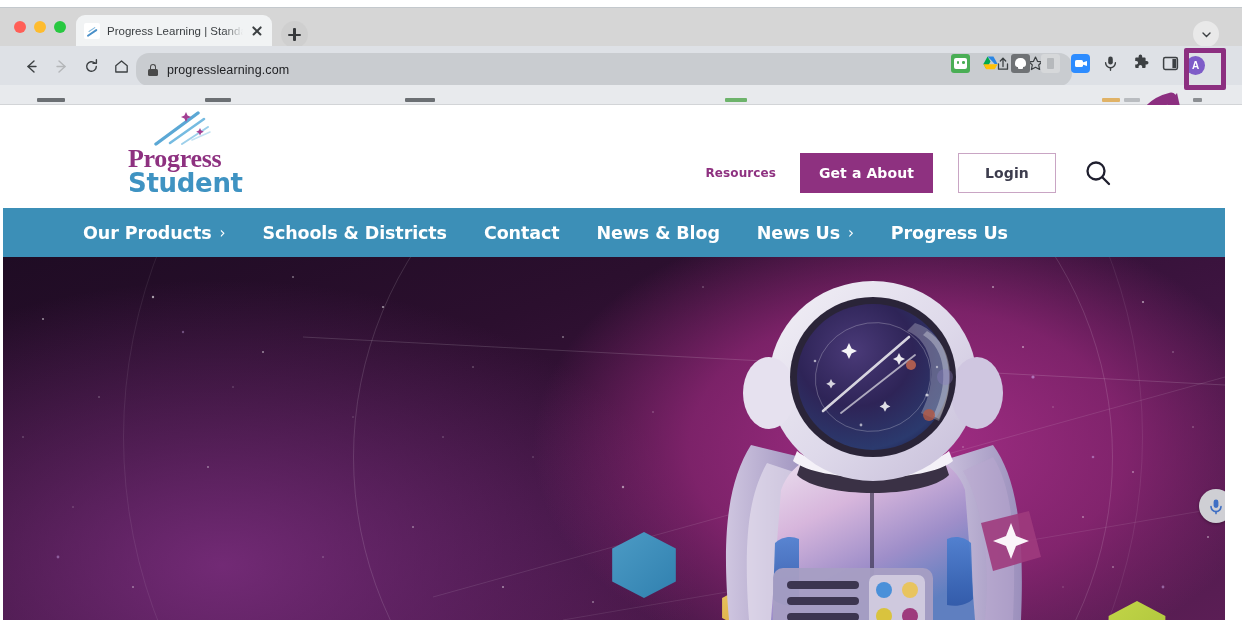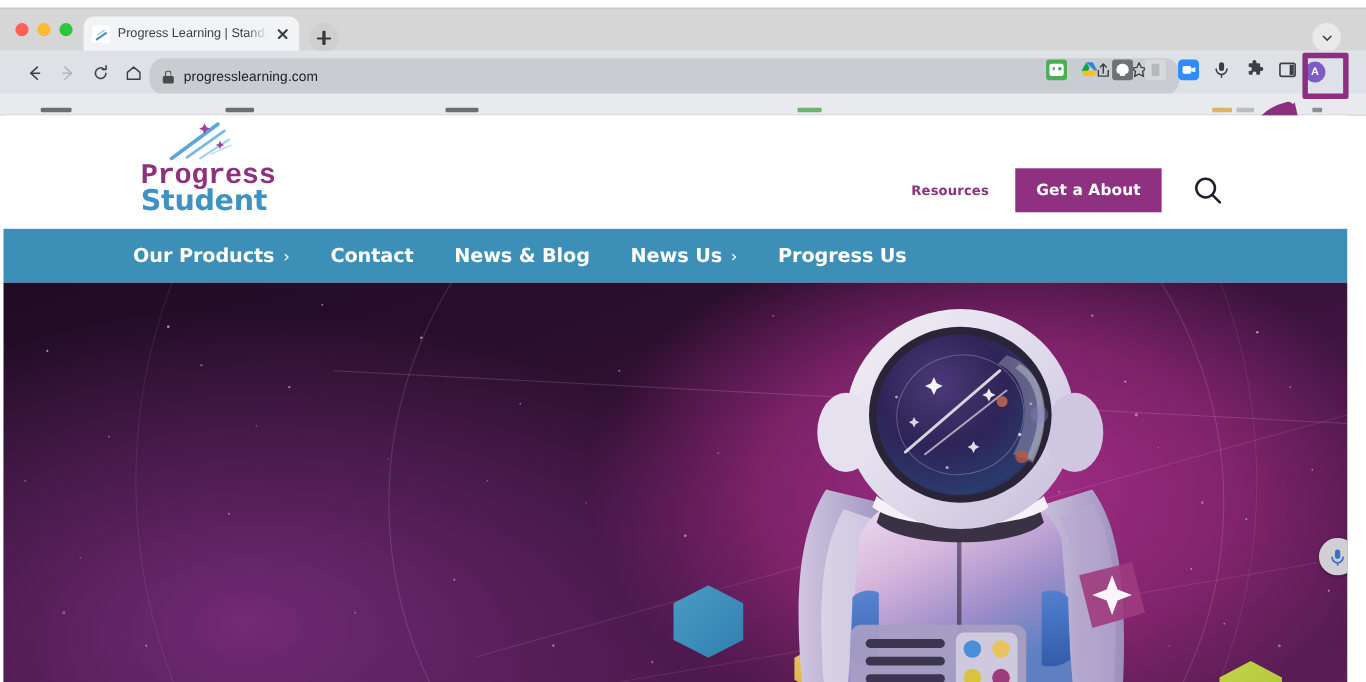--- a/index.html
+++ b/index.html
@@ -169,21 +169,21 @@
   }
 
   .site-header { position: relative; height: 103px; background: #fff; }
 
   .logo { position: absolute; left: 125px; top: 5px; width: 130px; height: 85px; }
   .logo-streaks { position: absolute; left: 24px; top: 0px; width: 86px; height: 36px; }
   .logo-word1 {
     position: absolute; left: 0px; top: 36px;
     font-size: 26px; font-weight: 700; color: #8e3180;
     letter-spacing: -.3px; line-height: 1;
-    font-family: Liberation Mono, monospace;
+    font-family: Liberation Serif, serif;
   }
   .logo-word2 {
     position: absolute; left: 0px; top: 60px;
     font-size: 26px; font-weight: 700; color: #3f93c2;
     letter-spacing: -.3px; line-height: 1;
     font-family: "DejaVu Sans", sans-serif;
   }
 
   .header-right {
     position: absolute; right: 112px; top: 48px;
@@ -210,21 +210,21 @@
     border: 1px solid #c9a5c4;
     display: flex; align-items: center; justify-content: center;
     font-family: "DejaVu Sans", sans-serif;
     letter-spacing: .1px;
   }
   .search-btn { margin-left: 27px; width: 30px; height: 30px; }
 
   .navbar {
     position: relative; height: 49px; background: #3c8fb7;
     display: flex; align-items: center;
-    padding-left: 118px; gap: 0;
+    padding-left: 80px; gap: 0;
   }
   .nav-item {
     color: #ffffff; font-size: 17.5px; font-weight: 700;
     letter-spacing: -.1px; white-space: nowrap;
     font-family: "DejaVu Sans", sans-serif;
     margin-right: 37px;
     display: flex; align-items: center; gap: 8px;
   }
   .nav-item .caret { font-size: 15px; font-weight: 500; }
 
@@ -436,33 +436,37 @@
           <path d="M34 2 l1.6 3.4 3.4 1.6 -3.4 1.6 -1.6 3.4 -1.6 -3.4 -3.4 -1.6 3.4 -1.6 z" fill="#a33f93"></path>
           <path d="M48 18 l1.2 2.6 2.6 1.2 -2.6 1.2 -1.2 2.6 -1.2 -2.6 -2.6 -1.2 2.6 -1.2 z" fill="#a33f93"></path>
         </svg>
         <div class="logo-word1">Progress</div>
         <div class="logo-word2">Student</div>
       </div>
 
       <div class="header-right">
         <div class="resources-link">Resources</div>
         <div class="btn-quote">Get a About</div>
+        <div class="btn-login">Login</div>
         <div class="search-btn">
           <svg width="30" height="30" viewBox="0 0 30 30">
               <circle cx="13" cy="13" r="8.5" stroke="#1f1f2e" stroke-width="2.3" fill="none"></circle>
               <path d="M19.3 19.3 L26 26" stroke="#1f1f2e" stroke-width="2.3" stroke-linecap="round"></path>
             </svg>
         </div>
       </div>
     </div>
 
     <div class="navbar">
       <div class="nav-item">
         <span>Our Products</span>
         <span class="caret">›</span>
+      </div>
+      <div class="nav-item">
+        <span>Schools &amp; Districts</span>
       </div>
       <div class="nav-item">
         <span>Contact</span>
       </div>
       <div class="nav-item">
         <span>News &amp; Blog</span>
       </div>
       <div class="nav-item">
         <span>News Us</span>
         <span class="caret">›</span>

